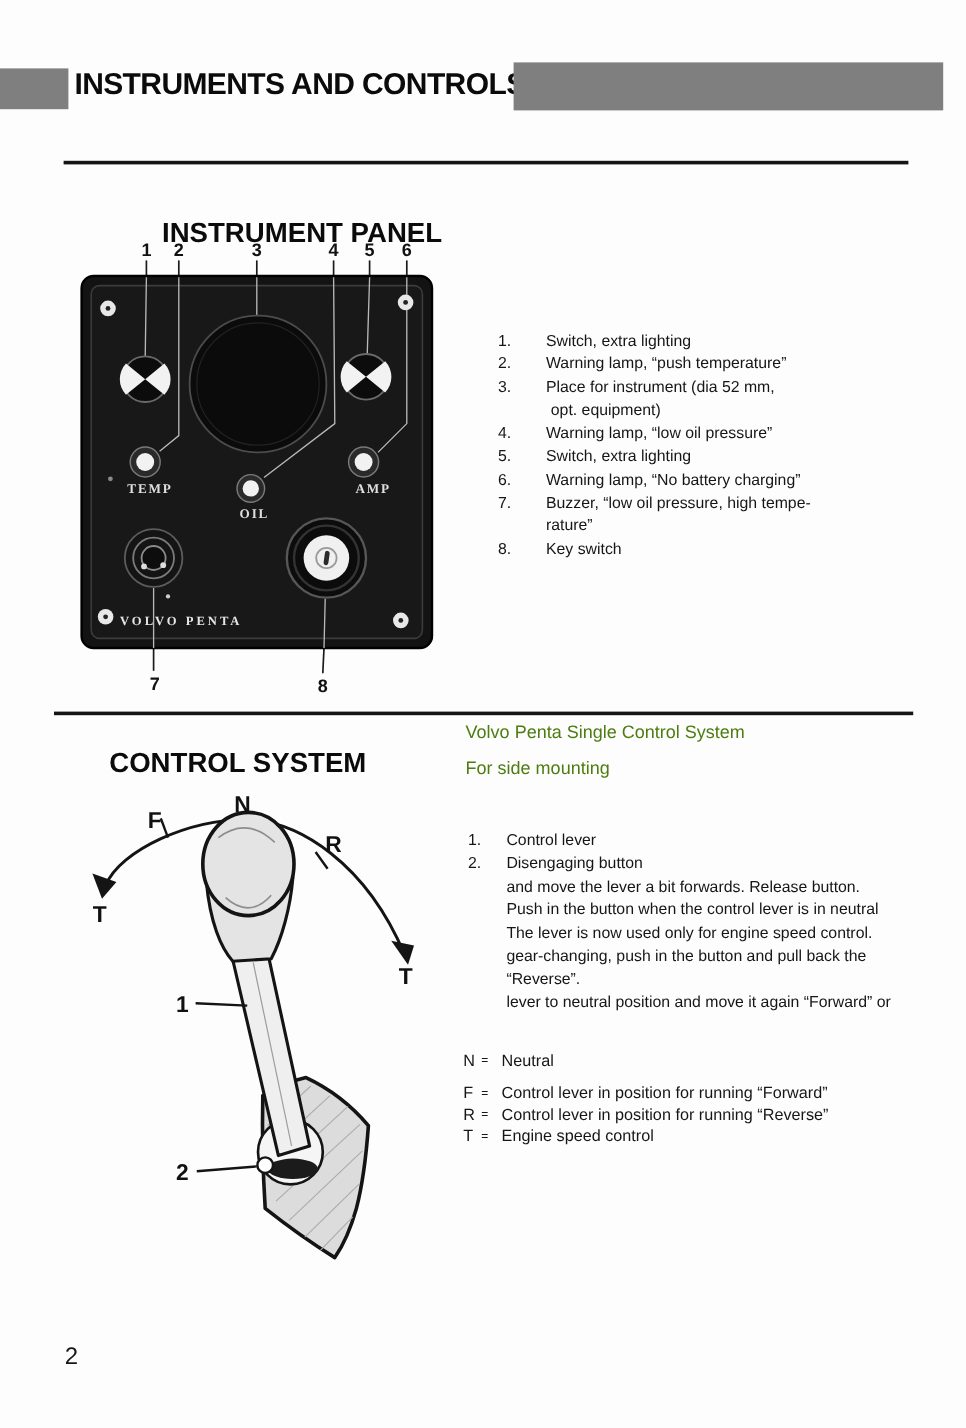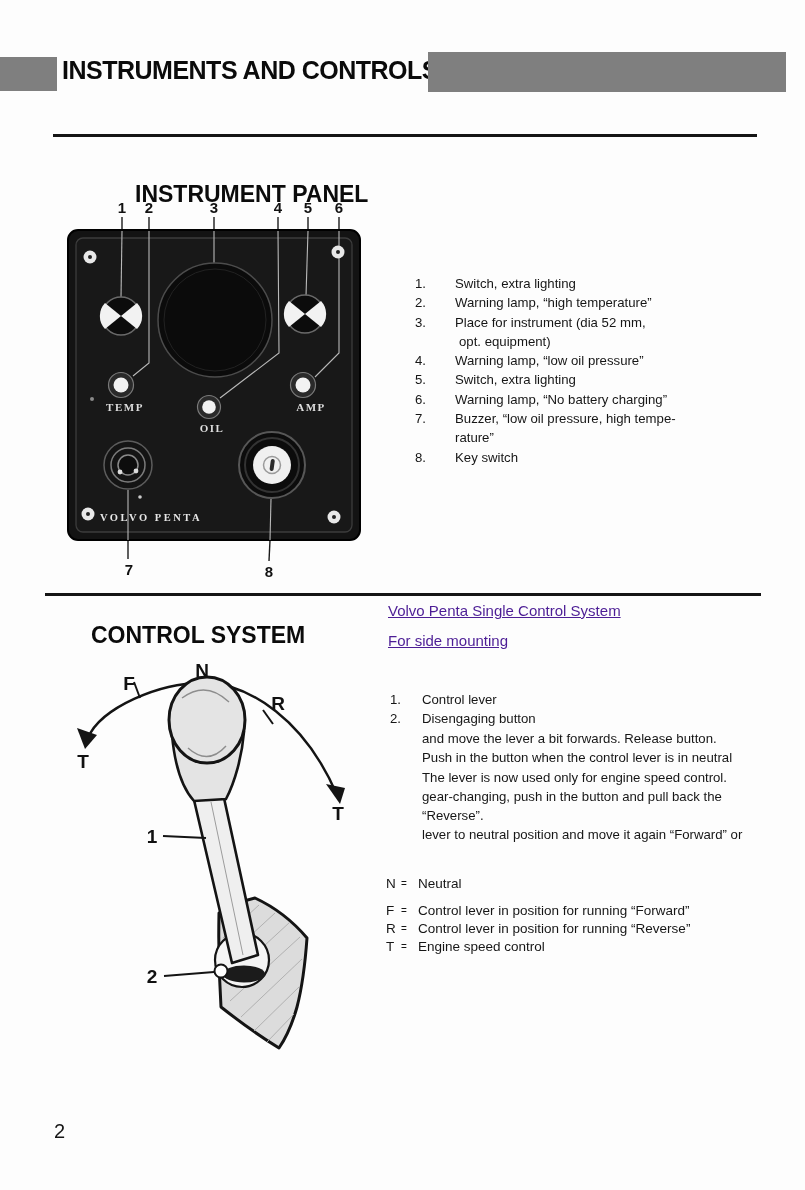--- a/index.html
+++ b/index.html
@@ -36,21 +36,21 @@
   .cs-title { left: 91px; top: 622px; }
 
   
   .num-list { line-height: 19.3px; font-size: 13.2px; color: #161616; }
   .num-row { display: flex; }
   .num-row .num { width: 40px; flex: none; }
   .ip-legend { left: 415px; top: 274px; width: 345px; }
   .cs-items  { left: 390px; top: 690px; width: 370px; }
   .cs-items .num { width: 32px; }
 
-  .cs-sub { font-size: 15px; color: #4c1d95; white-space: nowrap; text-decoration: underline; }
+  .cs-sub { font-size: 15px; color: #4d7c0f; white-space: nowrap; }
   .cs-sub1 { left: 388px; top: 602px; }
   .cs-sub2 { left: 388px; top: 632px; }
 
   .cs-desc { left: 422px; top: 729px; width: 345px;
              font-size: 13.2px; line-height: 19.3px; color: #161616; }
 
   .cs-pos-legend { left: 386px; top: 876px; font-size: 13.5px; color: #161616; }
   .pos-row { display: flex; height: 18px; align-items: baseline; }
   .pos-row:first-child { margin-bottom: 9px; }
   .pos-row .key { width: 15px; flex: none; }
@@ -179,21 +179,21 @@
     </g>
   </svg>
 
   <div class="abs num-list ip-legend">
     <div class="num-row">
         <span class="num">1.</span>
         <span>Switch, extra lighting</span>
       </div>
     <div class="num-row">
         <span class="num">2.</span>
-        <span>Warning lamp, “high temperature”</span>
+        <span>Warning lamp, “push temperature”</span>
       </div>
     <div class="num-row">
         <span class="num">3.</span>
         <span>Place for instrument (dia 52 mm,</span>
       </div>
     <div class="num-row">
         <span class="num"></span>
         <span style="padding-left:4px">opt. equipment)</span>
       </div>
     <div class="num-row">

